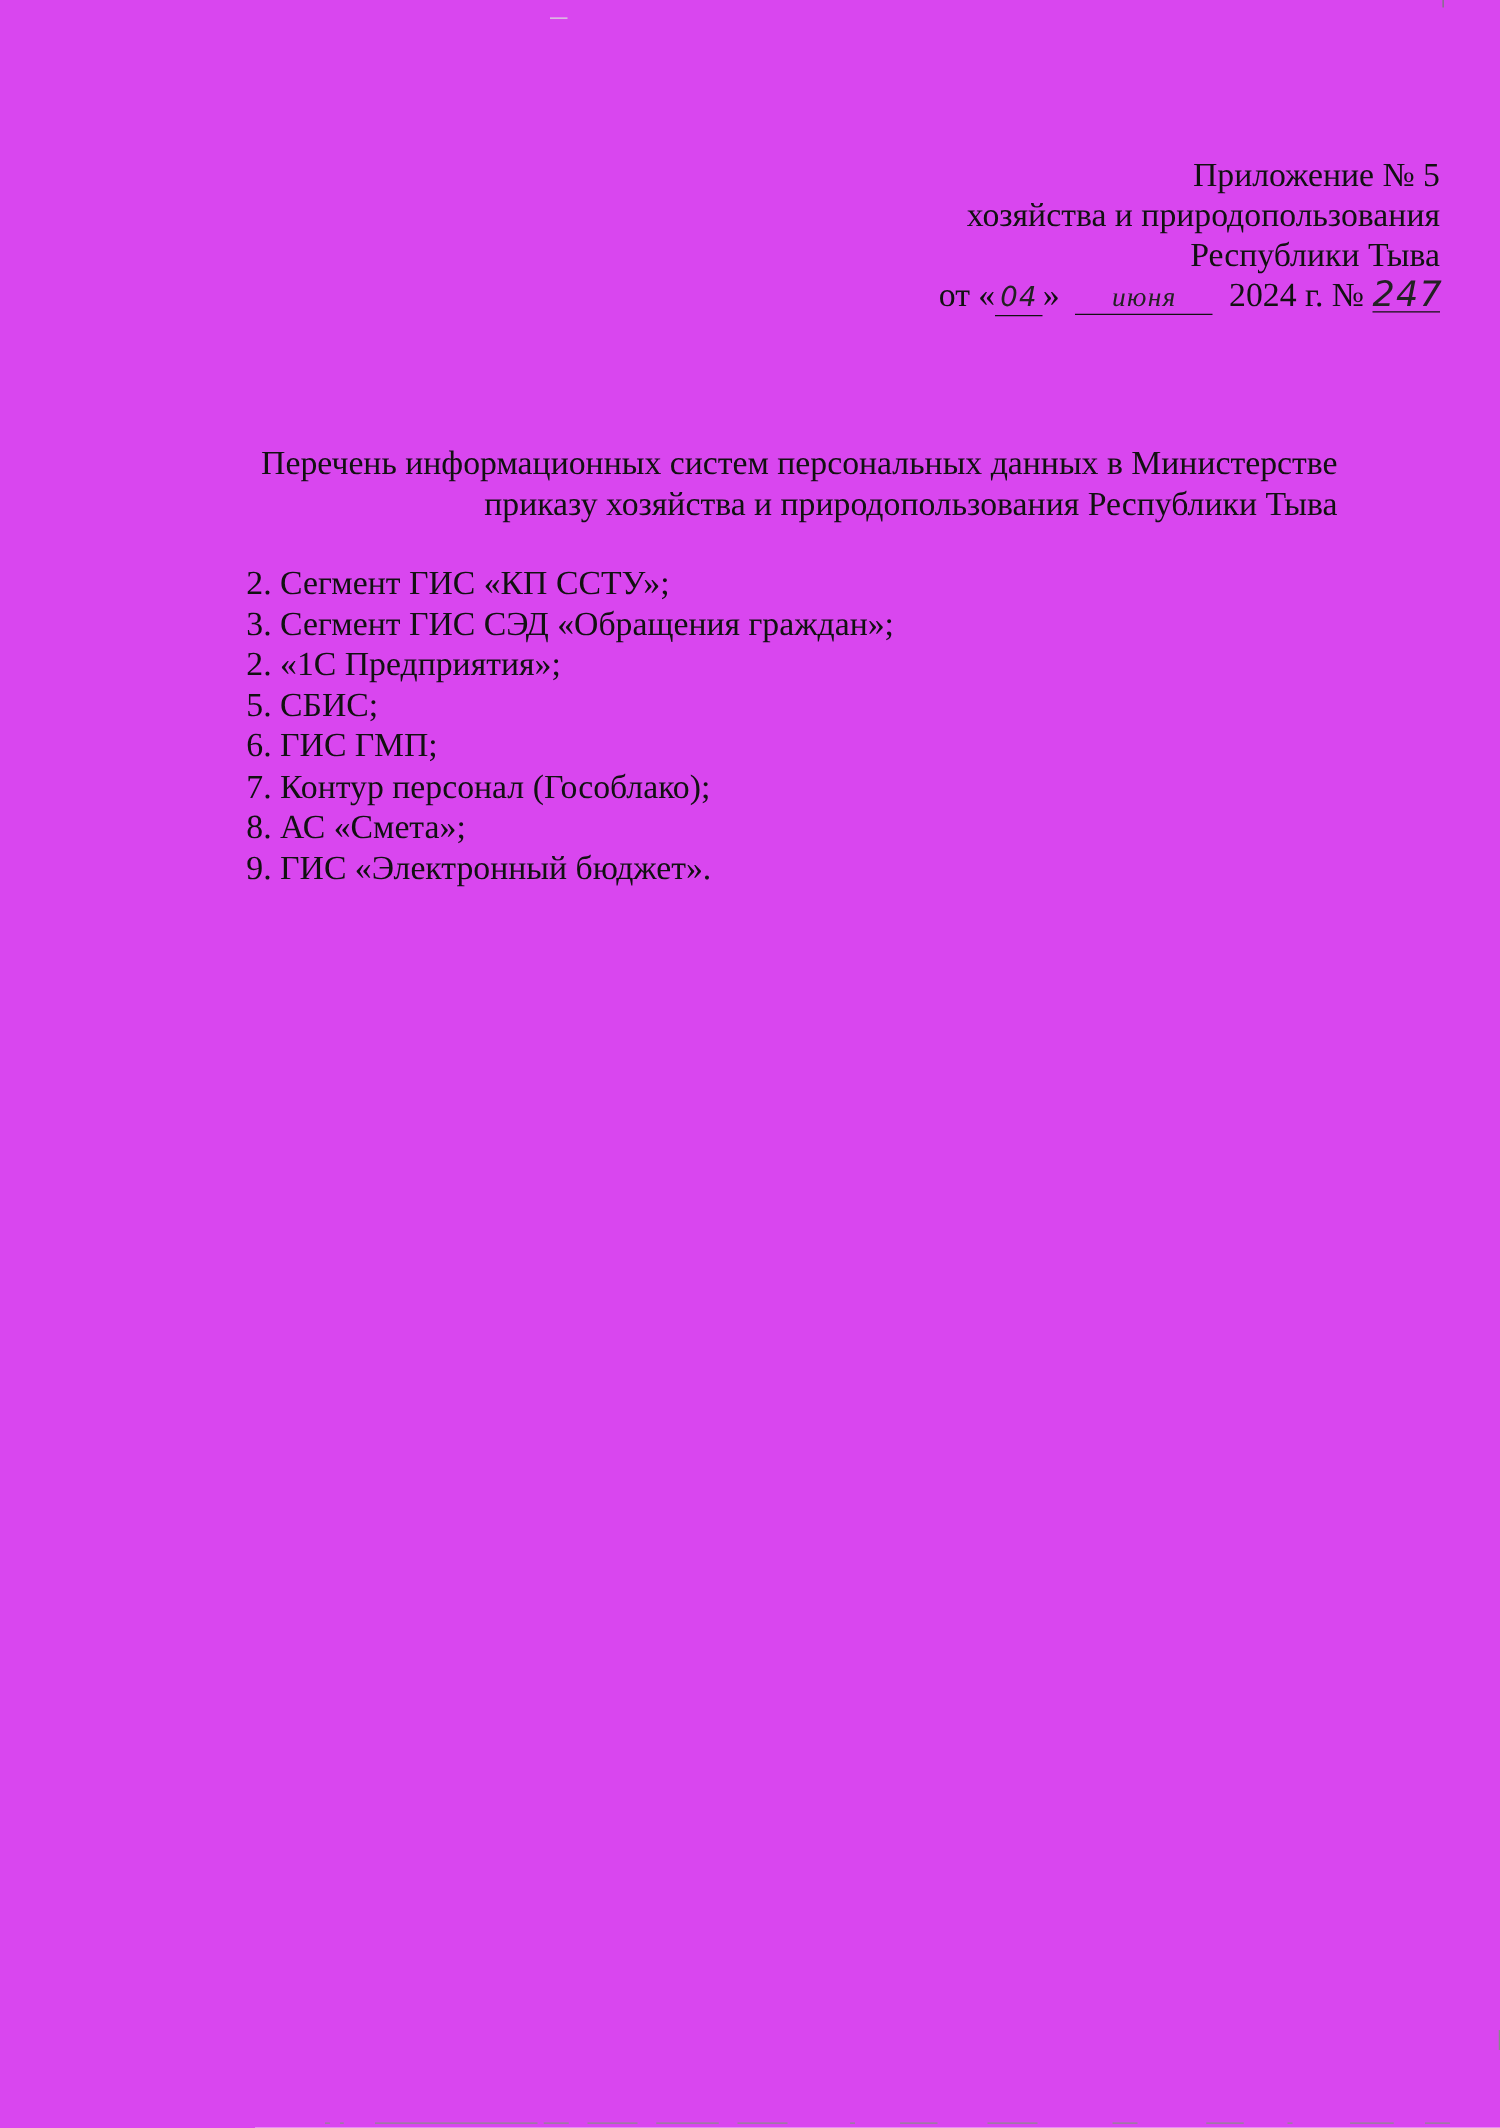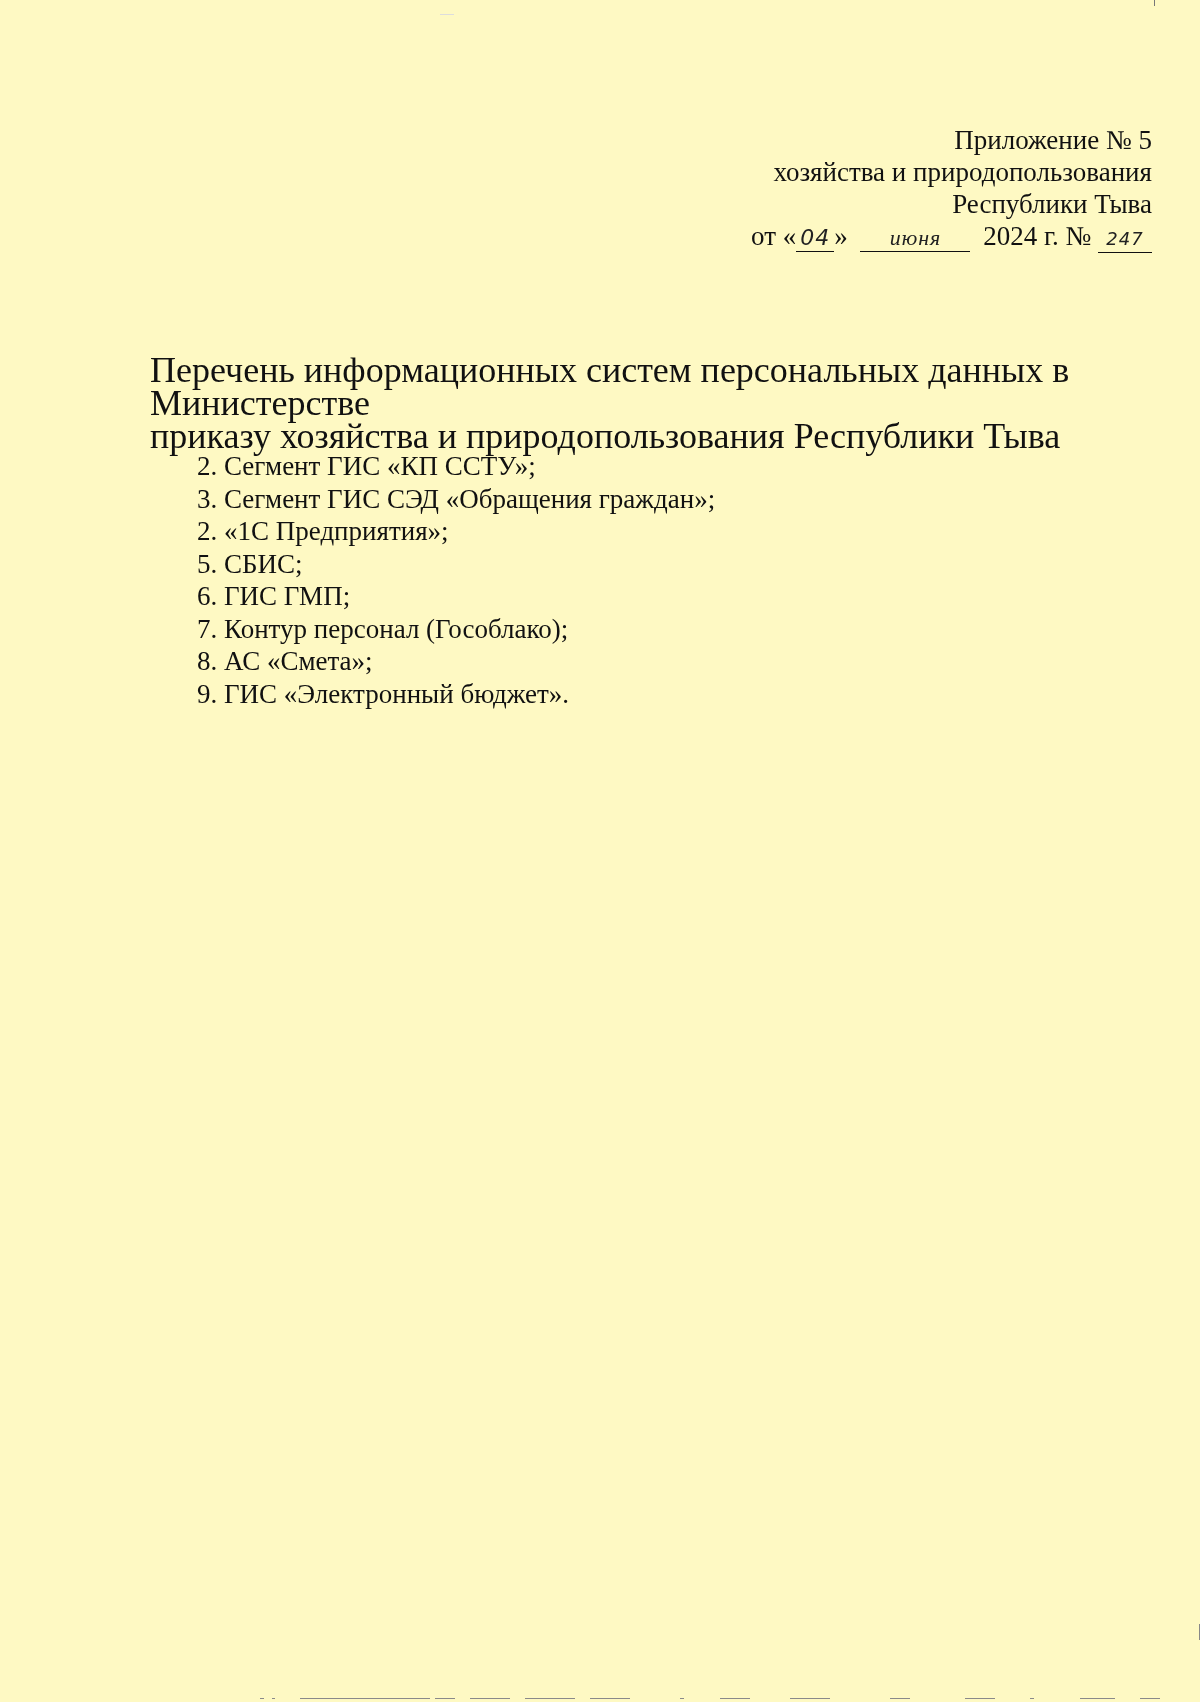--- a/index.html
+++ b/index.html
@@ -12,21 +12,21 @@
       height: 1702px;
       position: relative;
       overflow: hidden;
       font-family: "Liberation Serif", "DejaVu Serif", serif;
       color: #111111;
     }
     .page {
       position: absolute;
       left: 0; top: 0;
       width: 1200px; height: 1702px;
-      background: #fef9c3;
+      background: #d946ef;
     }
     
     .appendix-block {
       position: absolute;
       right: 48px;
       top: 124px;
       width: 520px;
       text-align: right;
       font-size: 27px;
       line-height: 32px;
@@ -45,30 +45,30 @@
       font-weight: 300;
       color: #222;
       letter-spacing: 1px;
       display: inline-block;
       text-align: center;
       border-bottom: 1.5px solid #111;
       line-height: 26px;
     }
     .hand.day { width: 38px; font-size: 22px; }
     .hand.month { width: 110px; font-size: 22px; margin: 0 6px; font-family: Liberation Serif, serif; }
-    .hand.number { width: 54px; font-size: 18px; }
+    .hand.number { width: 54px; font-size: 28px; }
 
     
     .doc-title {
       position: absolute;
       left: 150px;
       top: 354px;
       width: 920px;
-      text-align: left;
-      font-size: 36px;
+      text-align: right;
+      font-size: 27px;
       line-height: 33px;
     }
     .doc-title span { display: block; }
 
     
     .systems-list {
       position: absolute;
       left: 197px;
       top: 450px;
       margin: 0;

